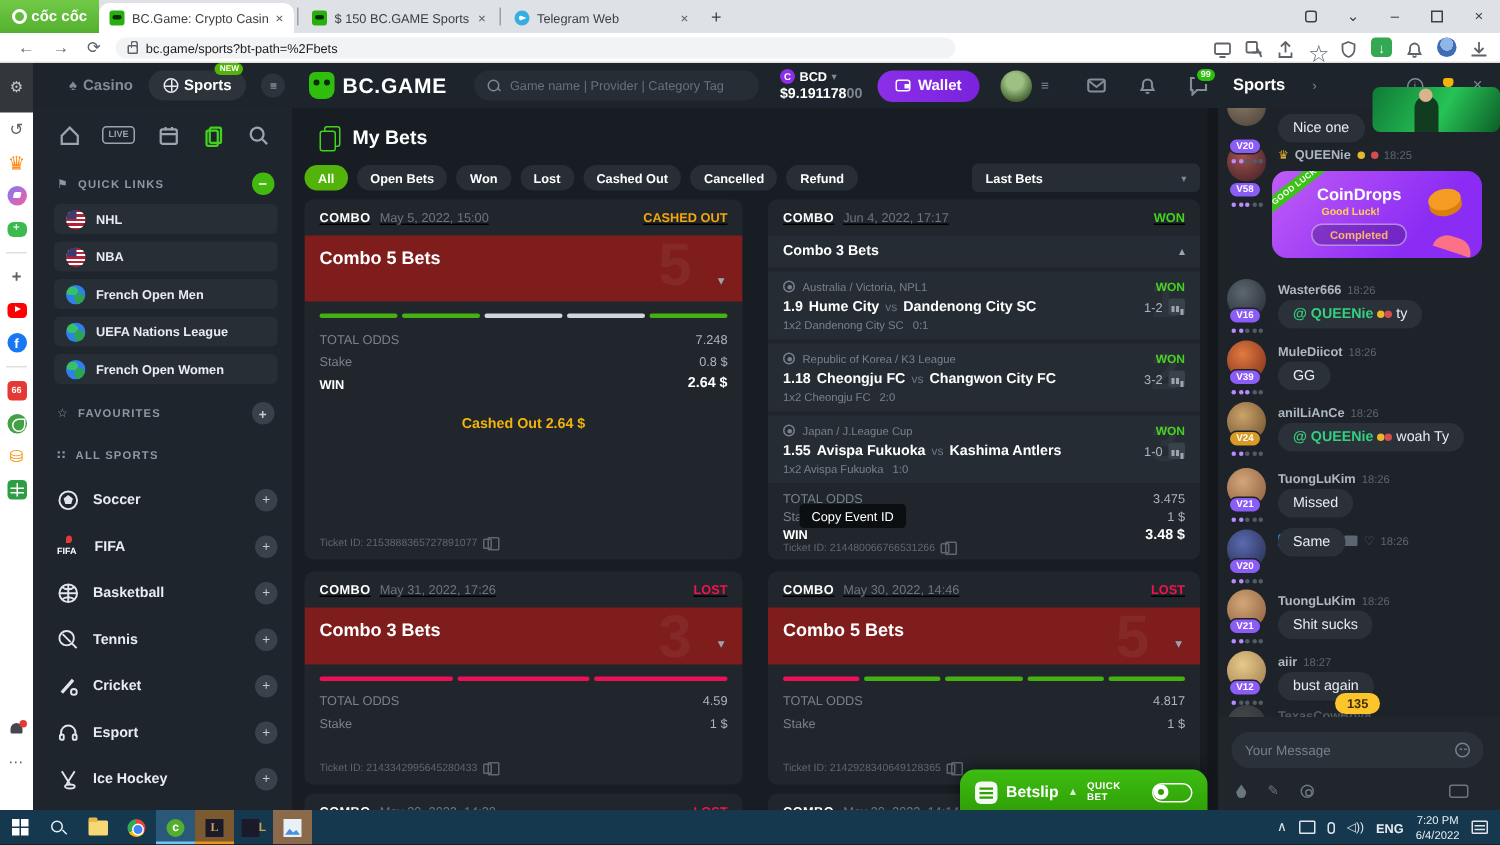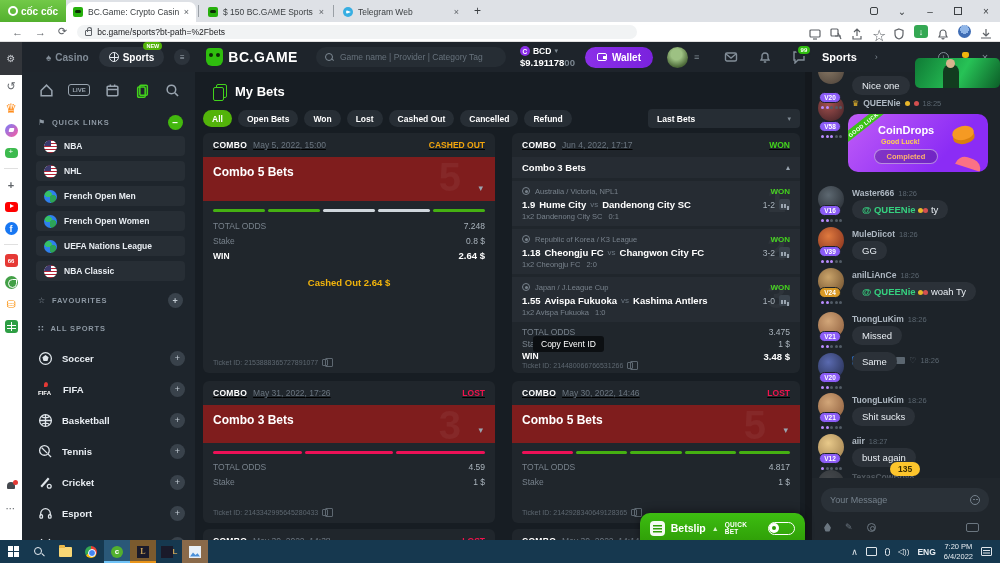--- a/index.html
+++ b/index.html
@@ -489,41 +489,37 @@
         </span>
     </div>
     <div class="secthdr">
       <span class="flagic">⚑</span>
       <span>QUICK LINKS</span>
       <span class="minuscirc">–</span>
     </div>
     <div class="qlinks">
       <div class="qitem">
           <span class="flag-us"></span>
-          <span class="name">NBA</span>
+          <span class="name">NHL</span>
         </div>
       <div class="qitem">
           <span class="flag-us"></span>
-          <span class="name">NHL</span>
+          <span class="name">NBA</span>
         </div>
       <div class="qitem">
           <span class="globe"></span>
           <span class="name">French Open Men</span>
         </div>
       <div class="qitem">
           <span class="globe"></span>
-          <span class="name">French Open Women</span>
+          <span class="name">UEFA Nations League</span>
         </div>
       <div class="qitem">
           <span class="globe"></span>
-          <span class="name">UEFA Nations League</span>
-        </div>
-      <div class="qitem">
-          <span class="flag-us"></span>
-          <span class="name">NBA Classic</span>
+          <span class="name">French Open Women</span>
         </div>
     </div>
     <div class="secthdr" style="padding-top:12px;">
       <span class="flagic">☆</span>
       <span>FAVOURITES</span>
       <span class="pluscirc">+</span>
     </div>
     <div class="secthdr" style="padding-top:10px;">
       <span class="flagic">∷</span>
       <span>ALL SPORTS</span>

